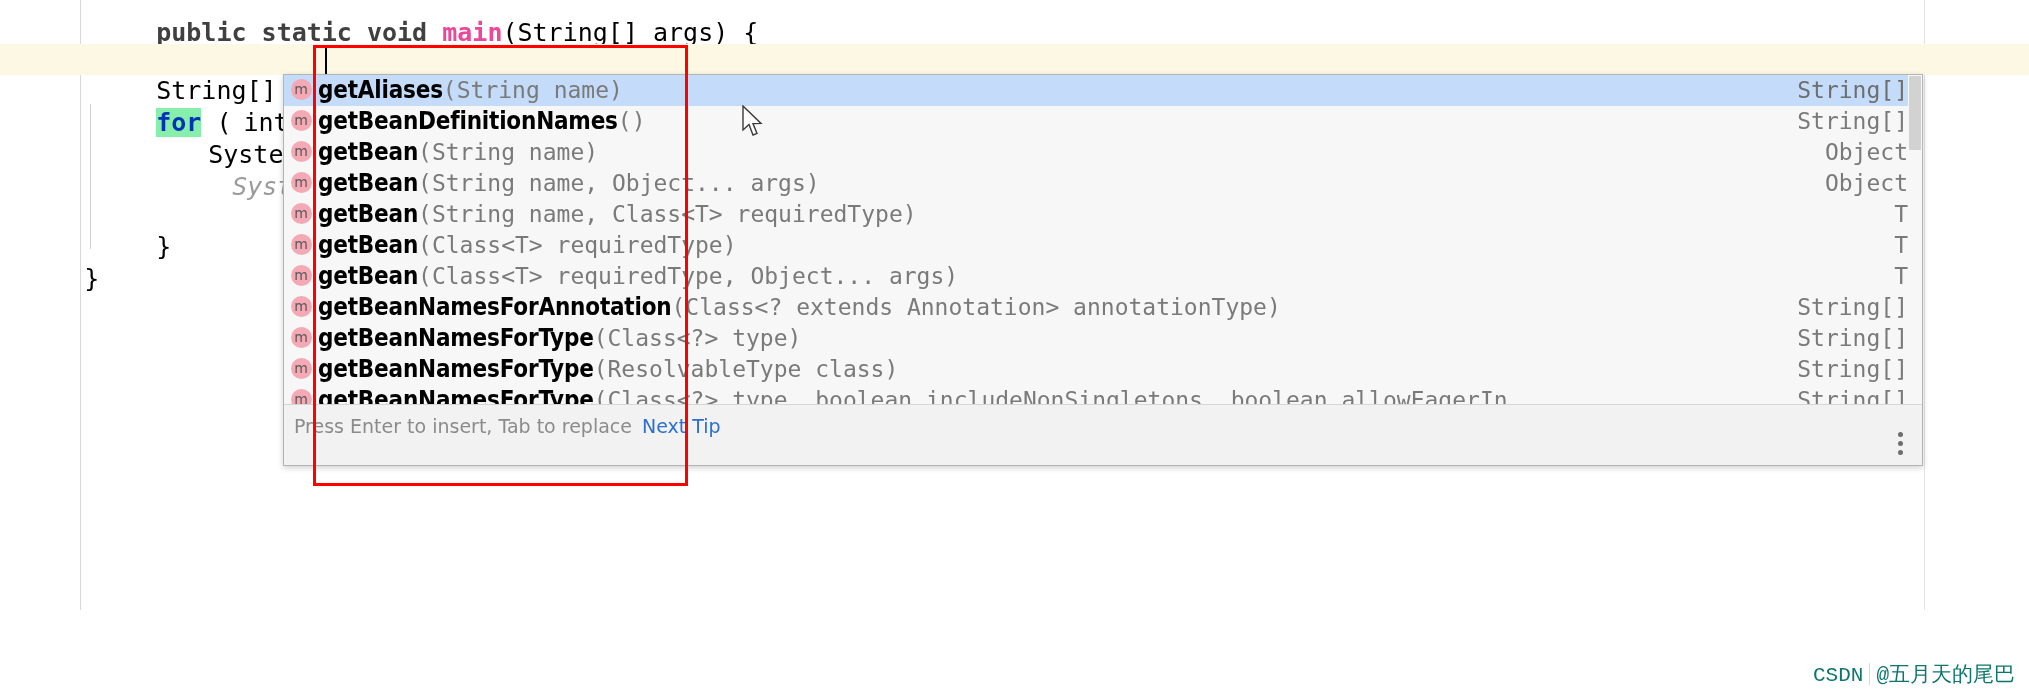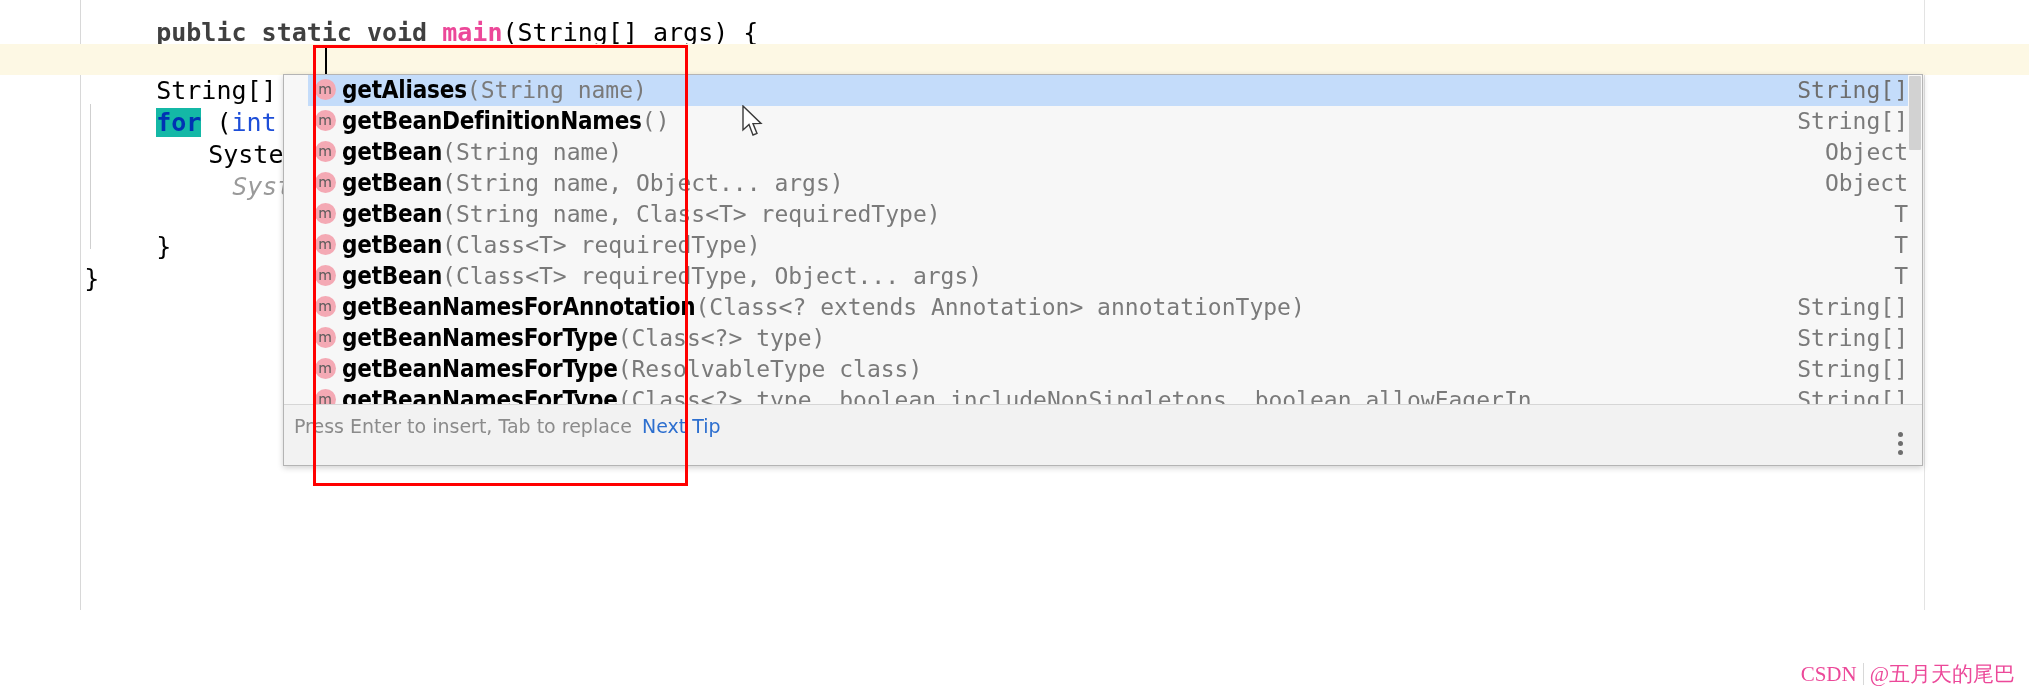--- a/index.html
+++ b/index.html
@@ -50,22 +50,22 @@
     font-family: "DejaVu Sans Mono", monospace;
     white-space: pre;
     color: #000000;
   }
   .caret-row {
     background: #fdf8e4;
   }
   .code-text { padding-left: 0; }
 
   .kw       { color: #404040; font-weight: bold; }
-  .kw-hl    { color: #0033b3; font-weight: bold; background: #14b8a6; }
-  .type-kw  { color: #1d4ed8; }
+  .kw-hl    { color: #0033b3; font-weight: bold; background: #86efac; }
+  .type-kw  { color: #000000; margin-left: 12px; }
   .num      { color: #1750eb; }
   .stat     { color: #8a2fa0; font-style: italic; }
   .var-u    { text-decoration: underline; }
   .hint     { color: #9a9a9a; font-style: italic; }
   .sel-text { background: #e7e2fb; }
 
   
   #popup {
     position: absolute;
     left: 283px;
@@ -85,21 +85,20 @@
     height: 348px;
     overflow: hidden;
   }
   .row {
     position: relative;
     height: 31px;
     line-height: 31px;
     white-space: nowrap;
     font-size: 24px;
     font-family: "DejaVu Sans Mono", monospace;
-    margin-left: 24px;
   }
   .row.selected { background: #c4dcfa; }
   .row-icon {
     display: inline-block;
     width: 34px;
     text-align: center;
     vertical-align: top;
     position: relative;
   }
   .m-badge {
@@ -236,23 +235,23 @@
     left: 0;
     top: 610px;
     width: 2029px;
     height: 80px;
     background: #ffffff;
   }
   #watermark {
     position: absolute;
     right: 14px;
     top: 50px;
-    font-family: Liberation Serif, serif;
+    font-family: Liberation Mono, monospace;
     font-size: 21px;
-    color: #ec4899;
+    color: #0f766e;
     white-space: nowrap;
   }
   #watermark .wm-sep {
     display: inline-block;
     width: 1px;
     height: 22px;
     background: #d8d8d8;
     vertical-align: -4px;
     margin: 0 6px;
   }

